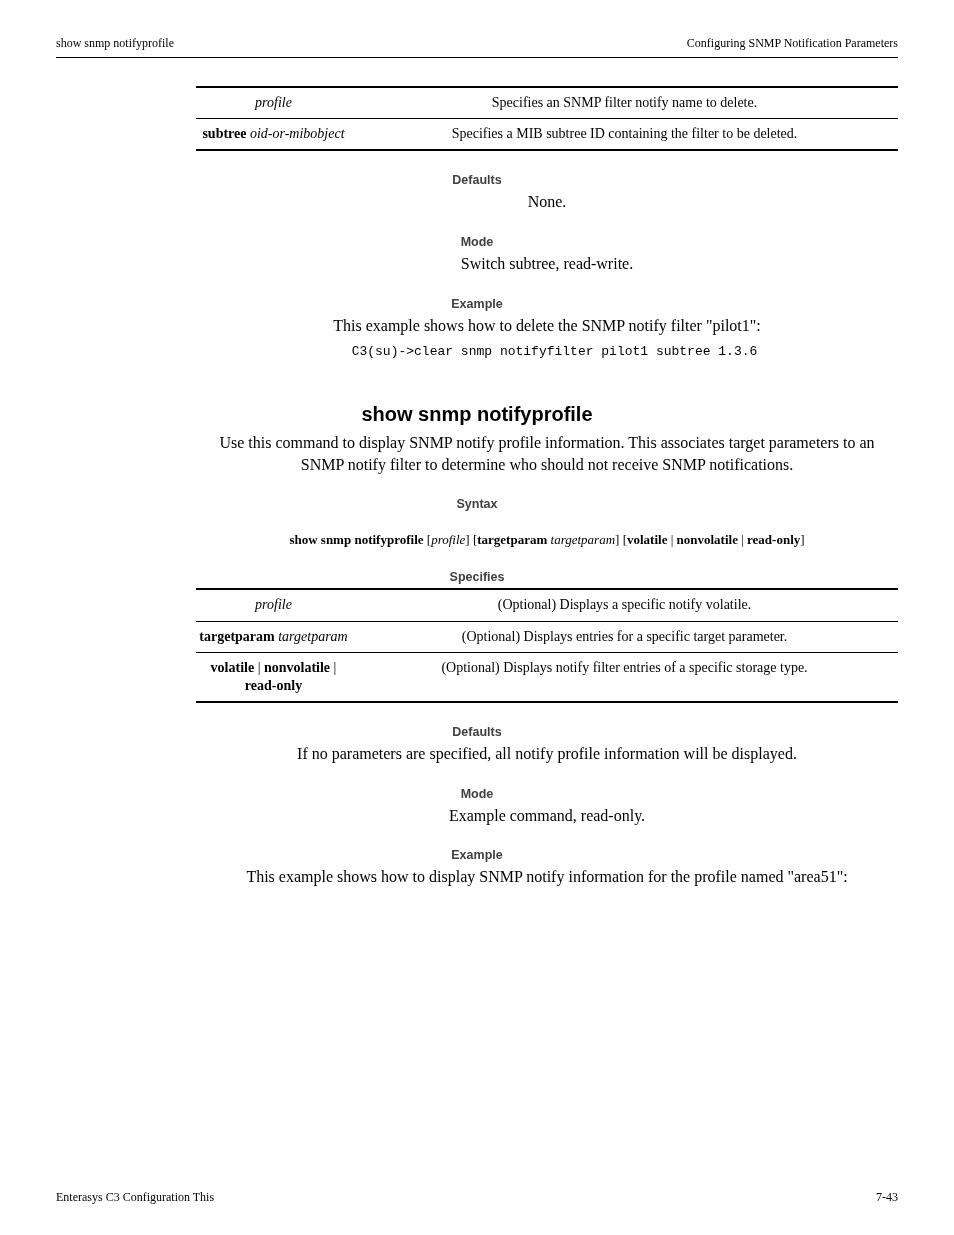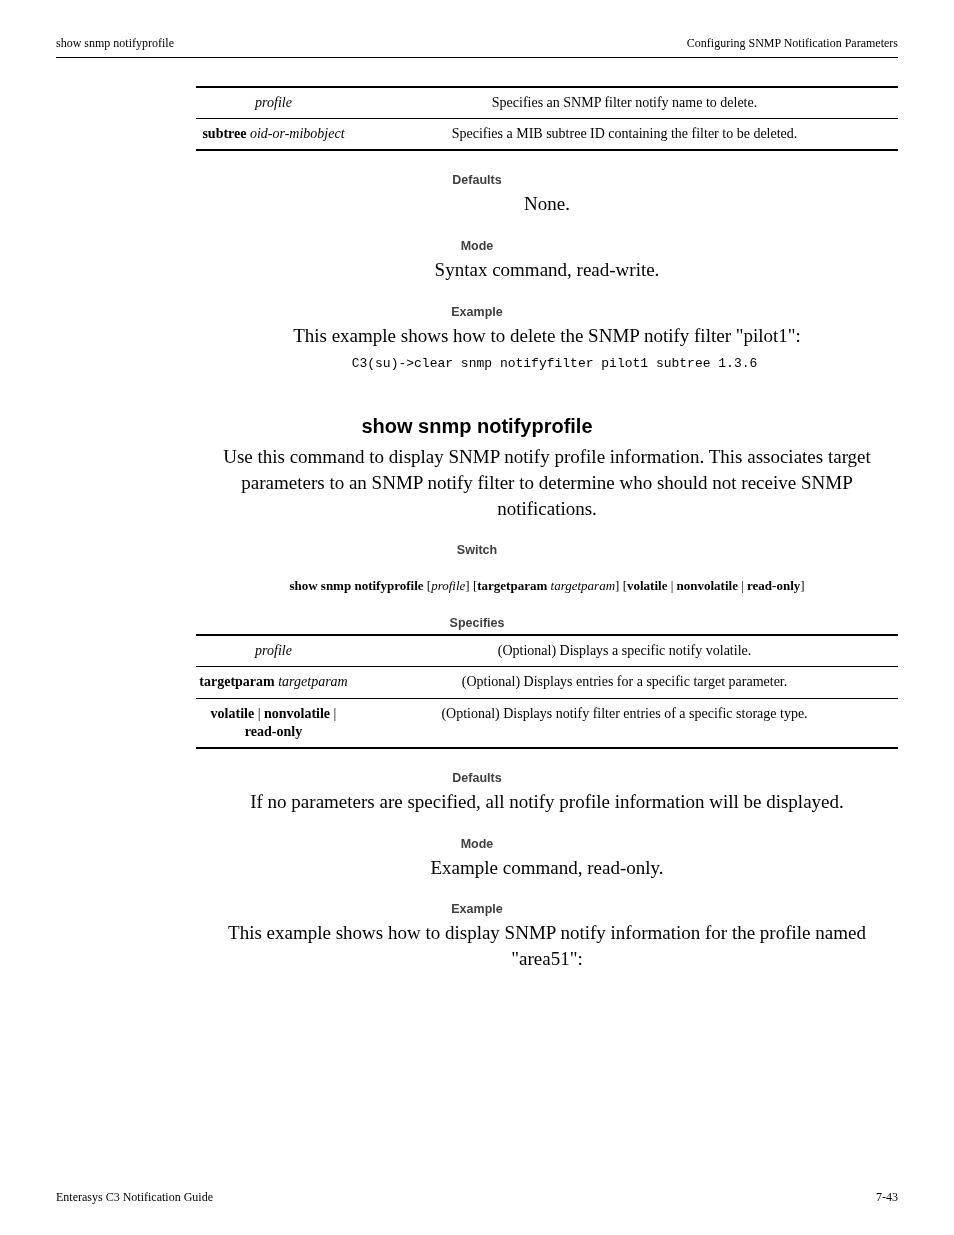--- a/index.html
+++ b/index.html
@@ -39,21 +39,21 @@
     margin: 22px 0 4px 0;
   }
   .cmd-name {
     font-family: Arial, Helvetica, sans-serif;
     font-weight: bold;
     font-size: 20px;
     color: #000;
     margin: 44px 0 6px 0;
   }
   p.body {
-    font-size: 19px;
+    font-size: 16px;
     line-height: 1.35;
     margin: 2px 0 8px 0;
   }
   .syntax {
     font-size: 13px;
     margin: 21px 0 8px 0;
   }
   .syntax .kw { font-weight: bold; }
   .syntax .arg { font-style: italic; }
   .code {
@@ -115,35 +115,35 @@
       </table>
 
     <div class="section-label-wrap">
         <div class="section-label">Defaults</div>
       </div>
     <p class="body">None.</p>
 
     <div class="section-label-wrap">
         <div class="section-label">Mode</div>
       </div>
-    <p class="body">Syntax command, read-write.</p>
+    <p class="body">Switch subtree, read-write.</p>
 
     <div class="section-label-wrap">
         <div class="section-label">Example</div>
       </div>
     <p class="body">This example shows how to delete the SNMP notify filter "pilot1":</p>
     <div class="code">C3(su)-&gt;clear snmp notifyfilter pilot1 subtree 1.3.6</div>
 
     <div class="section-label-wrap">
         <div class="cmd-name">show snmp notifyprofile</div>
       </div>
     <p class="body">Use this command to display SNMP notify profile information. This associates target parameters to an SNMP notify filter to determine who should not receive SNMP notifications.</p>
 
     <div class="section-label-wrap">
-        <div class="section-label">Switch</div>
+        <div class="section-label">Syntax</div>
       </div>
     <div class="syntax"><span class="kw">show snmp notifyprofile</span> [<span class="arg">profile</span>] [<span class="kw">targetparam</span> <span class="arg">targetparam</span>] [<span class="kw">volatile</span> | <span class="kw">nonvolatile</span> | <span class="kw">read-only</span>]</div>
 
     <div class="section-label-wrap">
         <div class="section-label">Specifies</div>
       </div>
     <table class="param">
       <tbody>
           <tr>
         <td class="col-param"><span class="ital">profile</span></td>
@@ -172,15 +172,15 @@
 
     <div class="section-label-wrap">
         <div class="section-label">Example</div>
       </div>
     <p class="body">This example shows how to display SNMP notify information for the profile named "area51":</p>
 
   </div>
 </div>
 
 <div class="footer">
-  <span>Enterasys C3 Notification Guide</span>
+  <span>Enterasys C3 Configuration This</span>
   <span>7-43</span>
 </div>
 
 </body></html>

